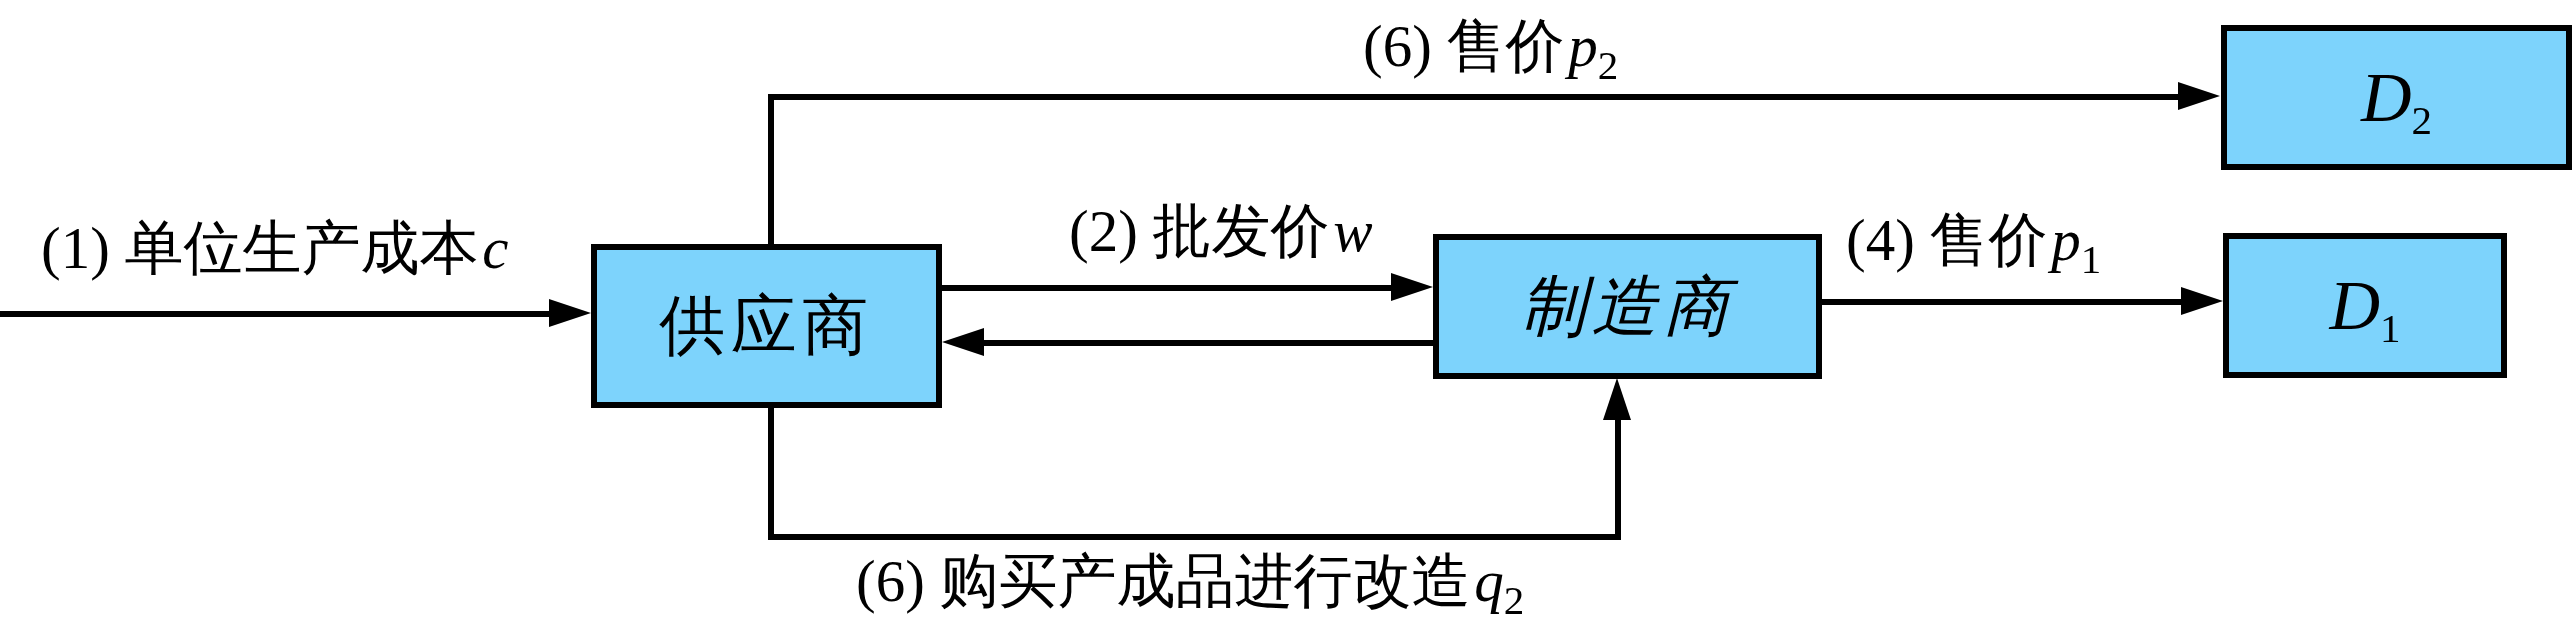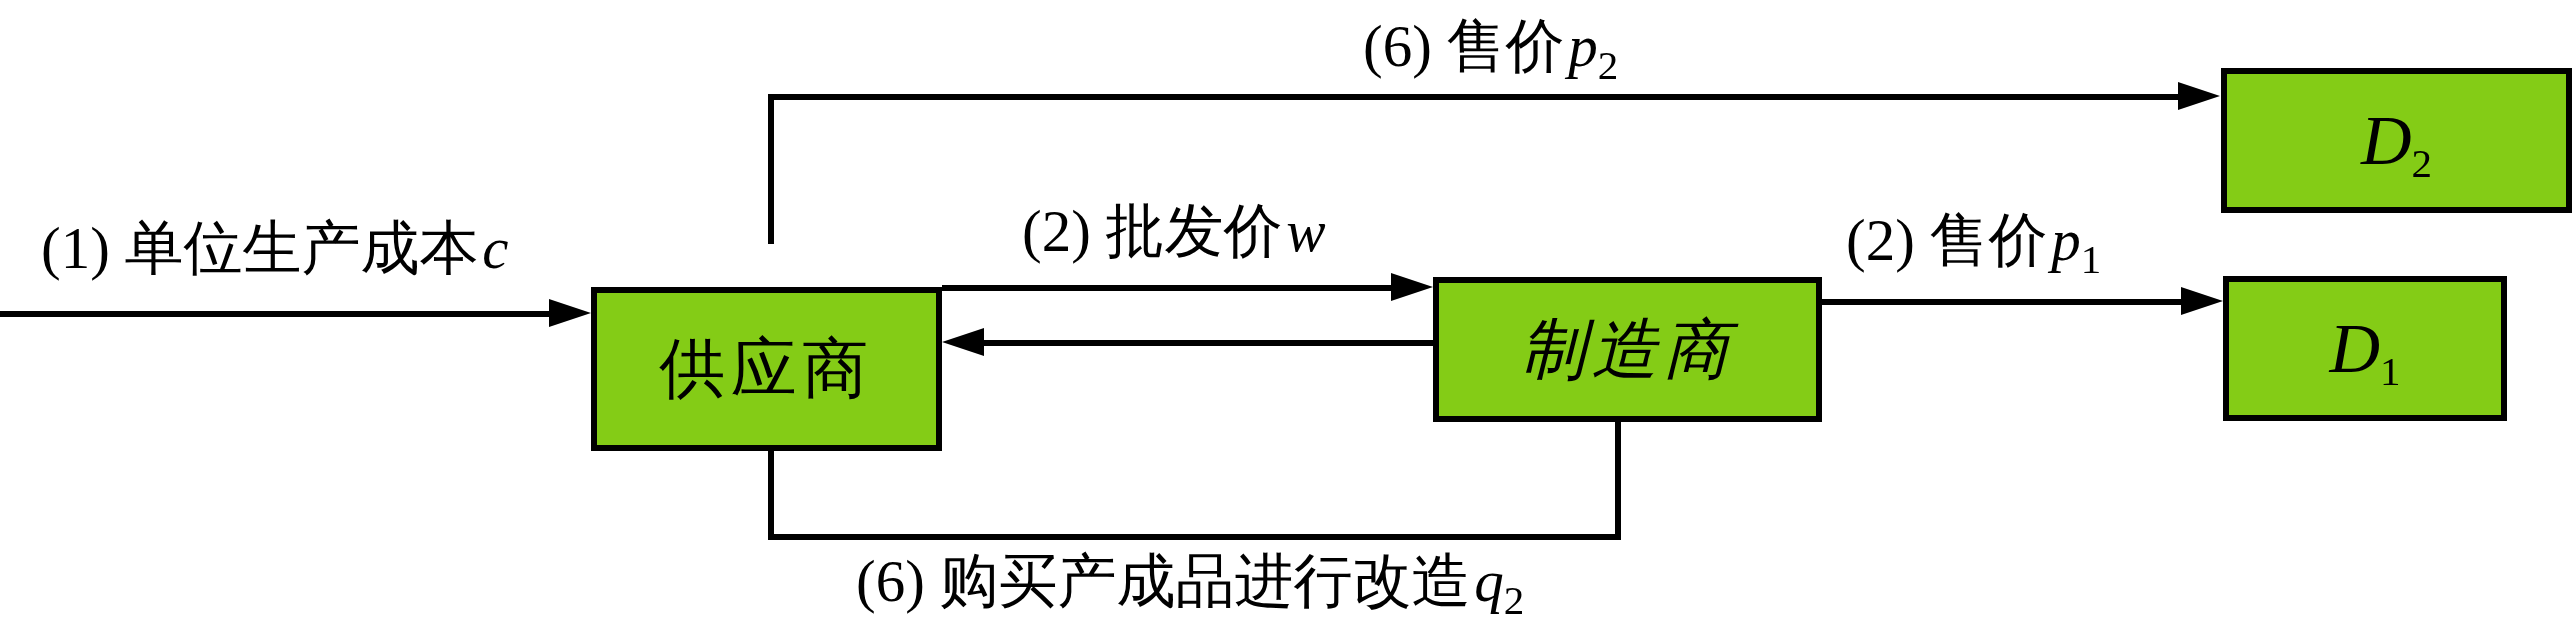--- a/index.html
+++ b/index.html
@@ -9,22 +9,22 @@
     background:#ffffff;
     font-family:"Liberation Serif","DejaVu Serif",serif;
     color:#000;
     overflow:hidden;
   }
   
   .box{
     position:absolute;
     box-sizing:border-box;
     border:6.4px solid #000;
-    background:#84cc16;
-    display:flex;align-items:center;justify-content:center;margin-top:43px;
+    background:#7dd3fc;
+    display:flex;align-items:center;justify-content:center;
   }
   .box-label{
     font-size:66px;
     letter-spacing:5.5px;
     white-space:nowrap;
   }
   .d-label{
     font-size:70px;
     font-style:italic;
     white-space:nowrap;
@@ -56,21 +56,21 @@
   #box-manufacturer{left:1433px;top:234px;width:389px;height:145px;font-style:italic;}
   #box-d2{left:2221px;top:25px;width:351px;height:145px;}
   #box-d1{left:2223px;top:233px;width:284px;height:145px;}
   
   #f1-line{left:0;top:311px;width:549px;height:5.5px;}
   #f1-head{left:549px;top:299px;}
   #f1-label{left:41px;top:218px;text-align:center;}
   
   #f2-line{left:942px;top:285px;width:449px;height:5.5px;}
   #f2-head{left:1391px;top:273px;}
-  #f2-label{left:1022px;top:201px;}
+  #f2-label{left:1069px;top:201px;}
   
   #f3-line{left:984px;top:340px;width:449px;height:5.5px;}
   #f3-head{left:942px;top:328px;}
   #f3-label{left:1050px;top:361px;}
   
   #f4-line{left:1785px;top:299px;width:396px;height:5.5px;}
   #f4-head{left:2181px;top:287px;}
   #f4-label{left:1846px;top:210px;}
   
   #f5-vert1{left:768px;top:389px;width:5.5px;height:151px;}
@@ -100,21 +100,21 @@
 
   <div class="hline" id="f2-line"></div>
   <div class="head head-right" id="f2-head"></div>
   <div class="lbl" id="f2-label"><span>(2) 批发价</span><span class="var">w</span><span class="subscr"></span></div>
 
   <div class="hline" id="f3-line"></div>
   <div class="head head-left" id="f3-head"></div>
 
   <div class="hline" id="f4-line"></div>
   <div class="head head-right" id="f4-head"></div>
-  <div class="lbl" id="f4-label"><span>(2) 售价</span><span class="var">p</span><span class="subscr">1</span></div>
+  <div class="lbl" id="f4-label"><span>(4) 售价</span><span class="var">p</span><span class="subscr">1</span></div>
 
   <div class="vline" id="f5-vert1"></div>
   <div class="hline" id="f5-horiz"></div>
   <div class="vline" id="f5-vert2"></div>
   <div class="head head-up" id="f5-head"></div>
   <div class="lbl" id="f5-label"><span>(6) 购买产成品进行改造</span><span class="var">q</span><span class="subscr">2</span></div>
 
   <div class="box" id="box-supplier">
     <span class="box-label">供应商</span>
   </div>

